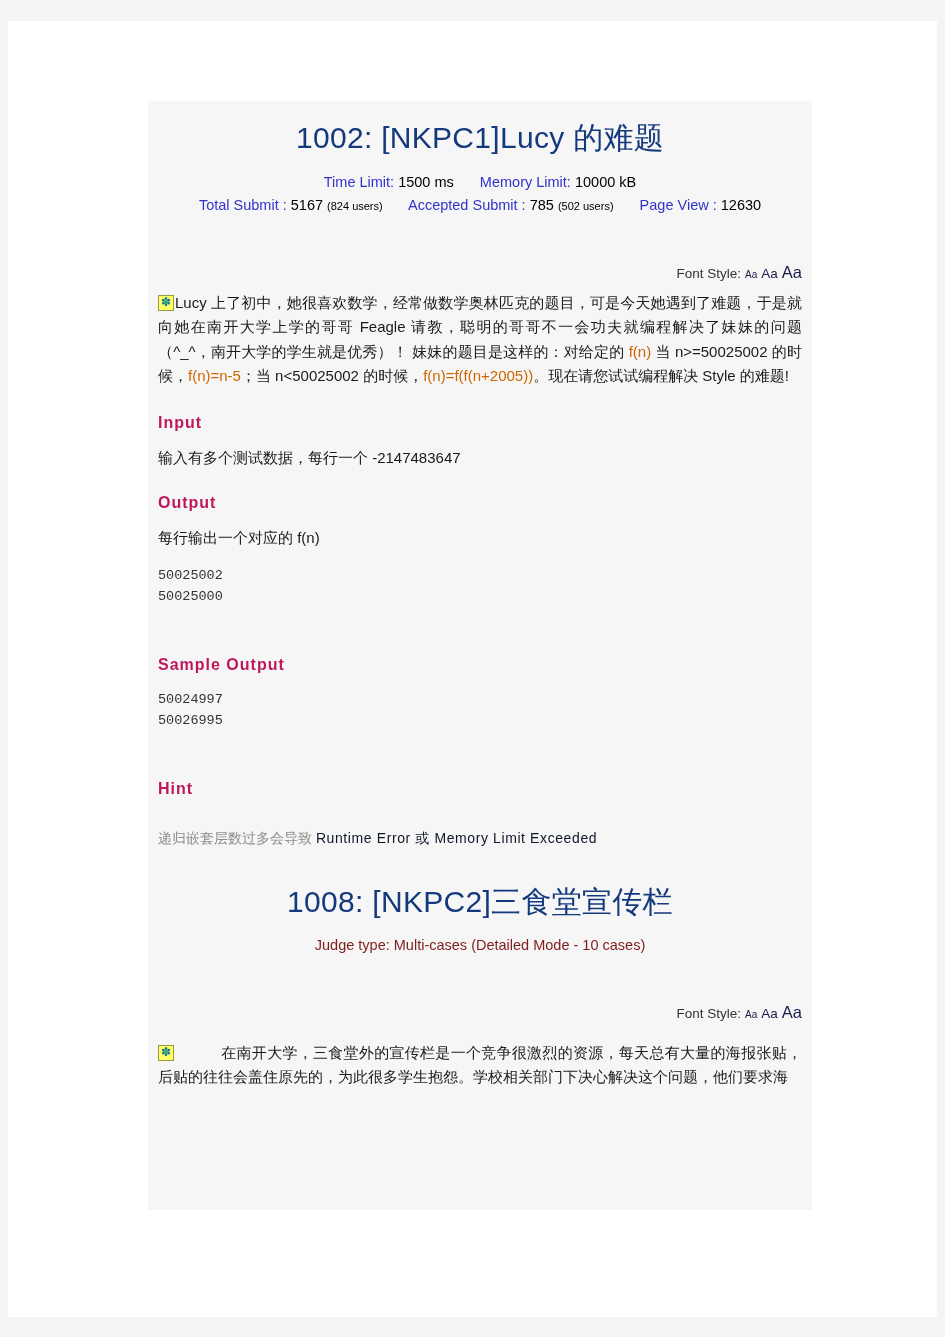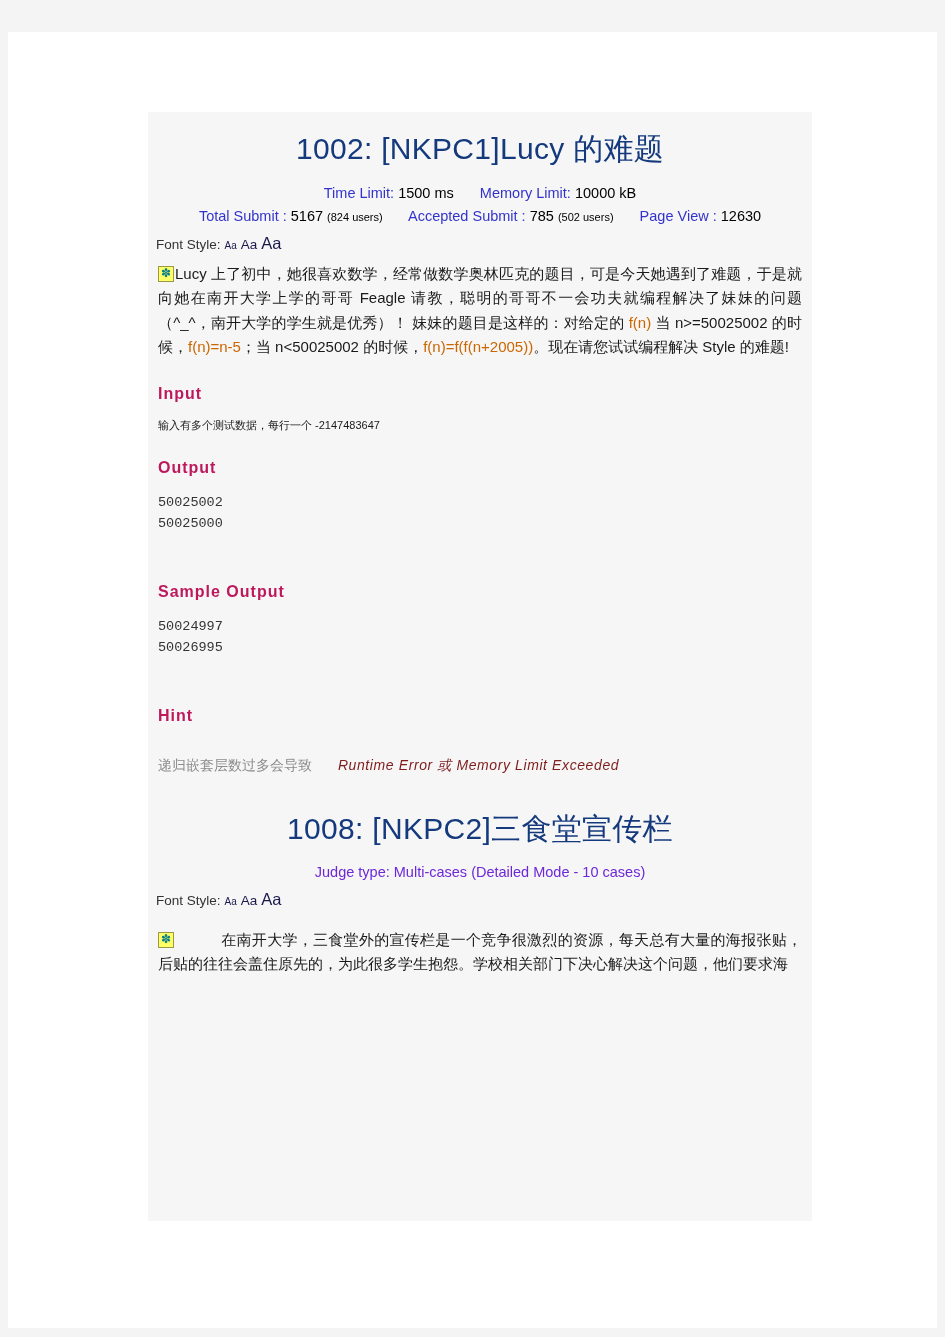--- a/index.html
+++ b/index.html
@@ -10,21 +10,21 @@
   body {
     width: 945px;
     height: 1337px;
     background: #f4f4f4;
     font-family: "Liberation Sans", sans-serif;
     overflow: hidden;
   }
   .page-sheet {
     position: absolute;
     left: 8px;
-    top: 32px;
+    top: 21px;
     width: 929px;
     height: 1296px;
     background: #ffffff;
   }
   .content-panel {
     position: absolute;
     left: 140px;
     top: 80px;
     width: 664px;
     min-height: 1109px;
@@ -63,30 +63,31 @@
   }
   .meta-gap {
     display: inline-block;
     width: 18px;
   }
   .meta-users {
     color: #000000;
     font-size: 11px;
   }
   .judge-type {
-    color: #6d28d9;
+    color: #7f1d1d;
     font-size: 14.5px;
     line-height: 1.65;
   }
   .font-style-bar {
-    text-align: left;
+    text-align: right;
     padding: 2px 2px 0 0;
     color: #333333;
     font-size: 13.5px;
     line-height: 1.5;
+    margin-top: 40px;
   }
   .font-style-label { color: #333333; }
   .fs-opt {
     color: #1a1a4d;
     cursor: pointer;
     margin-left: 4px;
   }
   .fs-small { font-size: 10px; }
   .fs-mid { font-size: 13.5px; }
   .fs-large { font-size: 16.5px; }
@@ -128,21 +129,21 @@
 
   .section-head {
     color: #be185d;
     font-weight: bold;
     font-size: 16px;
     margin: 0;
     padding: 22px 2px 2px 2px;
     letter-spacing: 1px;
   }
   .section-body {
-    font-size: 11px;
+    font-size: 15px;
     line-height: 1.6;
     color: #1a1a1a;
     margin: 0;
     padding: 12px 2px 2px 2px;
   }
   .sample-block {
     font-family: Liberation Mono, monospace;
     font-size: 13.5px;
     line-height: 1.55;
     color: #333333;
@@ -150,24 +151,22 @@
     padding: 14px 2px 26px 2px;
     white-space: pre;
   }
   .hint-body {
     padding: 14px 2px 2px 2px;
     font-size: 14px;
     line-height: 1.5;
   }
   .hint-plain { color: #8c8c8c; }
   .hint-em {
-    color: #7f1d1d;
-    font-style: italic;
+    color: #0f172a;
     letter-spacing: 0.6px;
-    margin-left: 22px;
   }
 </style>
 </head>
 <body>
 
 <div class="page-sheet">
   <div class="content-panel">
 
     <div class="problem">
 
@@ -200,20 +199,21 @@
       </div>
 
       <p class="desc">
         <span class="pin-icon"></span><span>Lucy 上了初中，她很喜欢数学，经常做数学奥林匹克的题目，可是今天她遇到了难题，于是就向她在南开大学上学的哥哥 Feagle 请教，聪明的哥哥不一会功夫就编程解决了妹妹的问题（^_^，南开大学的学生就是优秀）！ 妹妹的题目是这样的：对给定的 </span><span class="code-frag">f(n)</span><span> 当 n&gt;=50025002 的时候，</span><span class="code-frag">f(n)=n-5</span><span>；当 n&lt;50025002 的时候，</span><span class="code-frag">f(n)=f(f(n+2005))</span><span>。现在请您试试编程解决 Style 的难题!</span>
       </p>
 
       <h2 class="section-head">Input</h2>
       <p class="section-body">输入有多个测试数据，每行一个 -2147483647</p>
 
       <h2 class="section-head">Output</h2>
+      <p class="section-body">每行输出一个对应的 f(n)</p>
 
       <pre class="sample-block">50025002
 50025000</pre>
 
       <h2 class="section-head">Sample Output</h2>
       <pre class="sample-block">50024997
 50026995</pre>
 
       <h2 class="section-head">Hint</h2>
       <p class="hint-body"><span class="hint-plain">递归嵌套层数过多会导致 </span><span class="hint-em">Runtime Error 或 Memory Limit Exceeded</span></p>

